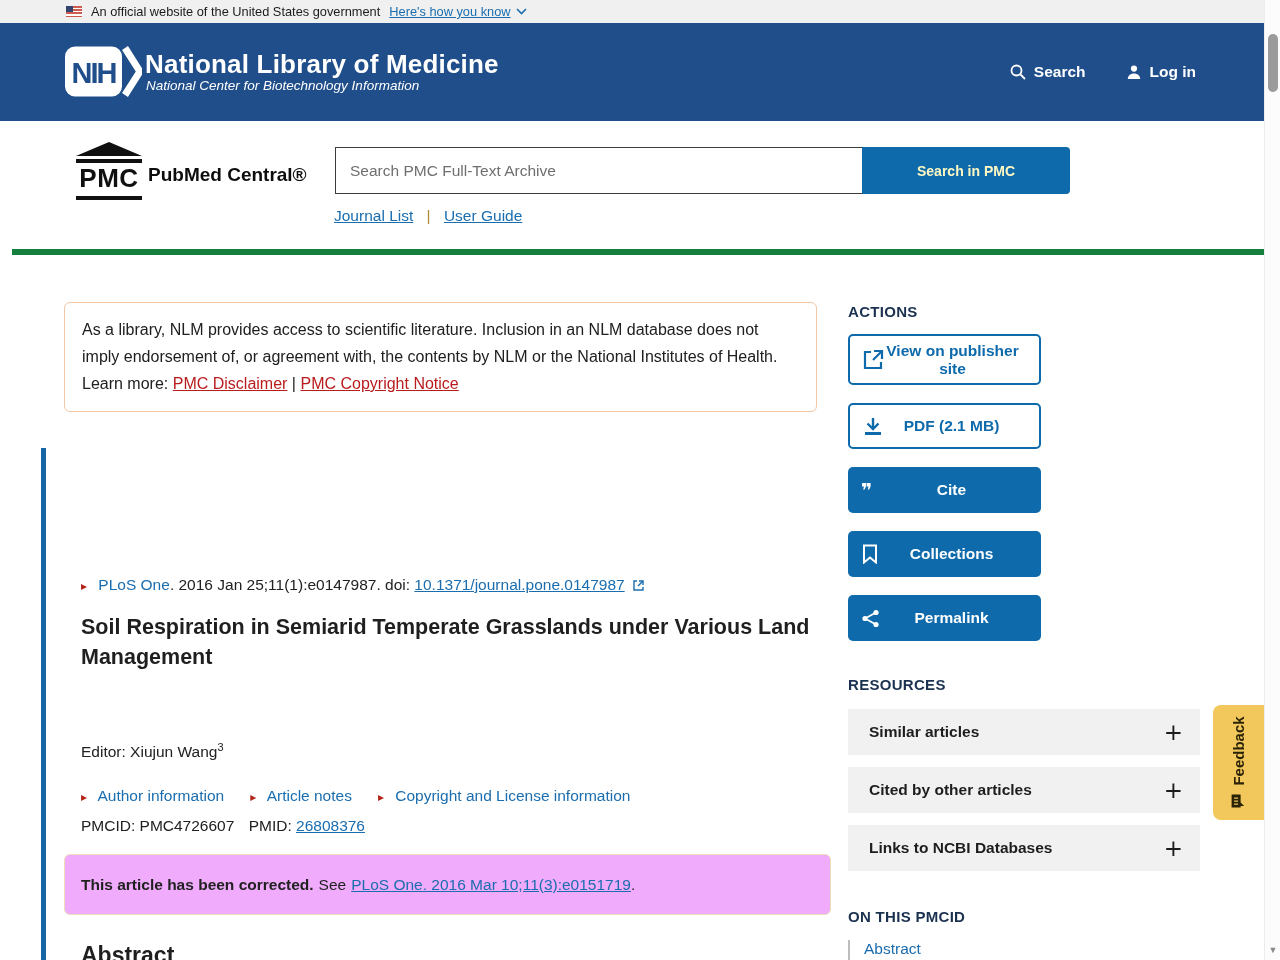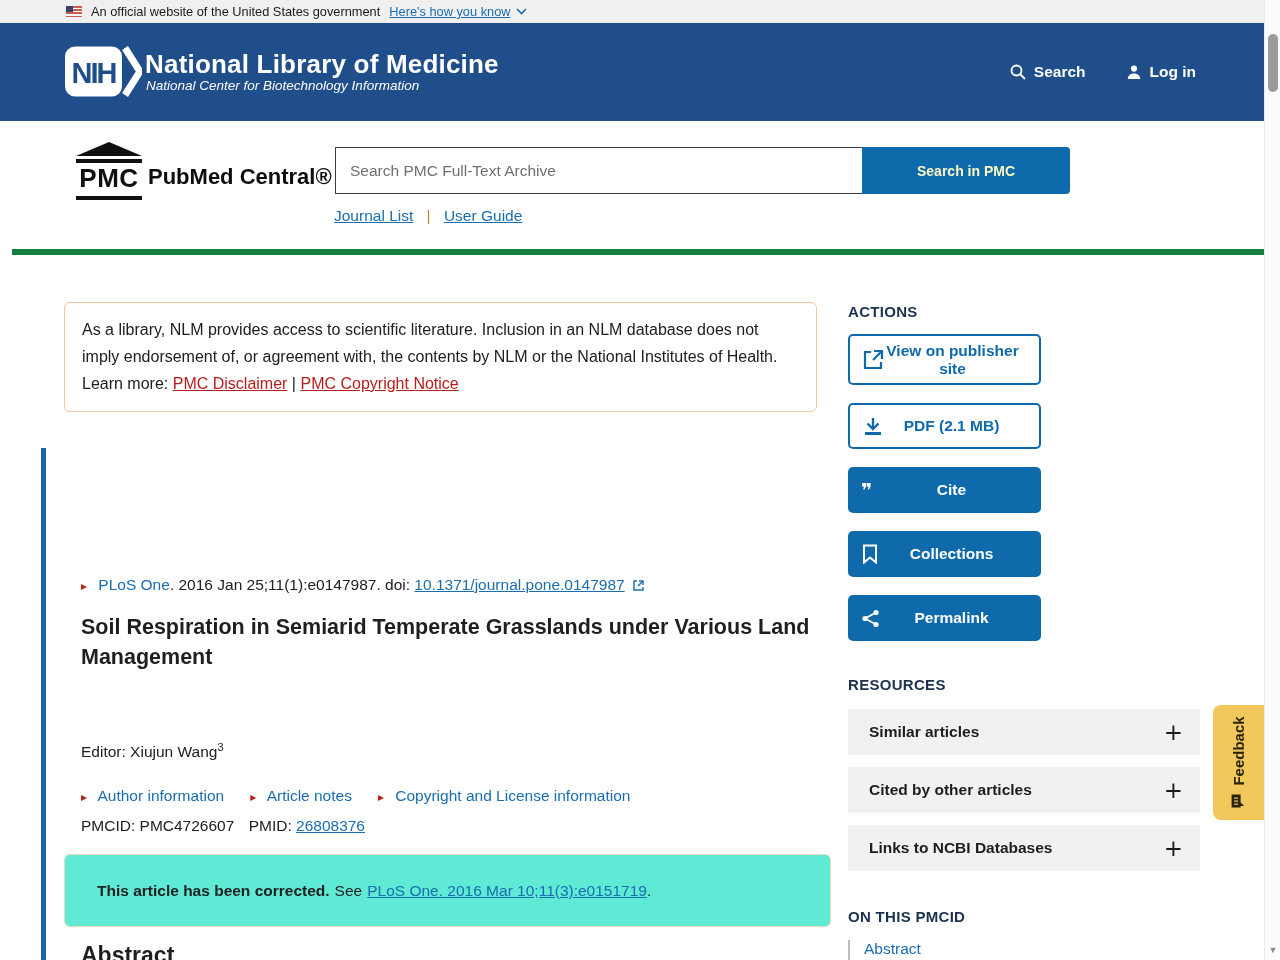--- a/index.html
+++ b/index.html
@@ -25,21 +25,21 @@
   .hdr-item{display:flex;align-items:center;gap:8px;color:#fff;font-size:15.5px;font-weight:700;}
 
   
   .pmc-bar{position:absolute;left:0;top:121px;width:1280px;height:134px;background:#fff;
            border-bottom:6px solid #15803d;box-sizing:border-box;margin-left:12px;}
   .pmc-logo{position:absolute;left:64px;top:21px;width:66px;text-align:center;}
   .roof{width:0;height:0;margin:0 auto;border-left:33px solid transparent;border-right:33px solid transparent;
         border-bottom:14px solid #101010;}
   .pmc-acronym{margin-top:3px;border-top:4px solid #101010;border-bottom:4px solid #101010;
                font-weight:800;font-size:26px;letter-spacing:.5px;color:#101010;padding:0 1px 2px;}
-  .pmc-name{position:absolute;left:136px;top:43px;font-size:22px;font-weight:700;color:#0d0d0d;}
+  .pmc-name{position:absolute;left:136px;top:43px;font-size:19px;font-weight:700;color:#0d0d0d;}
   .pmc-search{position:absolute;left:323px;top:26px;width:527px;height:47px;box-sizing:border-box;
               border:1px solid #3c3c3c;border-right:none;padding:0 14px;font-size:15.5px;color:#333;
               font-family:"Liberation Sans","DejaVu Sans",sans-serif;outline:none;}
   .pmc-search::placeholder{color:#6f6f6f;opacity:1;}
   .pmc-search-btn{position:absolute;left:850px;top:26px;width:208px;height:47px;background:#0e6aab;
                   color:#fef9c3;font-weight:700;font-size:14px;border:none;border-radius:0 4px 4px 0;
                   font-family:"Liberation Sans","DejaVu Sans",sans-serif;cursor:pointer;}
   .pmc-links{position:absolute;left:322px;top:86px;font-size:15.5px;}
   .pmc-links a{color:#1a6daf;text-decoration:underline;}
   .pmc-links .sep{color:#b08a2e;margin:0 9px;}
@@ -72,23 +72,23 @@
   .authors sup{font-size:11px;margin-left:3px;color:#222;}
   .asep{margin-right:2px;}
   .editor{position:absolute;left:81px;top:741px;font-size:15.5px;color:#212121;margin:0;}
   .editor sup{font-size:11px;}
   .info-links{position:absolute;left:81px;top:787px;font-size:15.5px;display:flex;gap:26px;margin:0;}
   .info-links a{color:#1a6daf;text-decoration:none;}
   .ids{position:absolute;left:81px;top:817px;font-size:15.5px;color:#212121;margin:0;}
   .ids .pmid-label{margin-left:10px;}
   .ids a{color:#1a6daf;text-decoration:underline;}
 
-  .correction{position:absolute;left:64px;top:854px;width:767px;height:73px;box-sizing:border-box;
-              background:#5eead4;border:1px solid #eadfb8;border-radius:6px;display:flex;
-              align-items:center;padding:0 32px;font-size:15.5px;color:#212121;}
+  .correction{position:absolute;left:64px;top:854px;width:767px;height:61px;box-sizing:border-box;
+              background:#f0abfc;border:1px solid #eadfb8;border-radius:6px;display:flex;
+              align-items:center;padding:0 16px;font-size:15.5px;color:#212121;}
   .correction strong{margin-right:5px;}
   .correction .see{margin-right:5px;}
   .correction a{color:#1a6daf;text-decoration:underline;}
 
   .abstract-h{position:absolute;left:81px;top:942px;font-size:23px;font-weight:700;color:#1f1f1f;margin:0;}
 
   
   .side-title{position:absolute;left:848px;font-size:15px;font-weight:700;color:#1b3150;letter-spacing:.3px;}
   .t-actions{top:303px;} .t-resources{top:676px;} .t-onpage{top:908px;}
 

